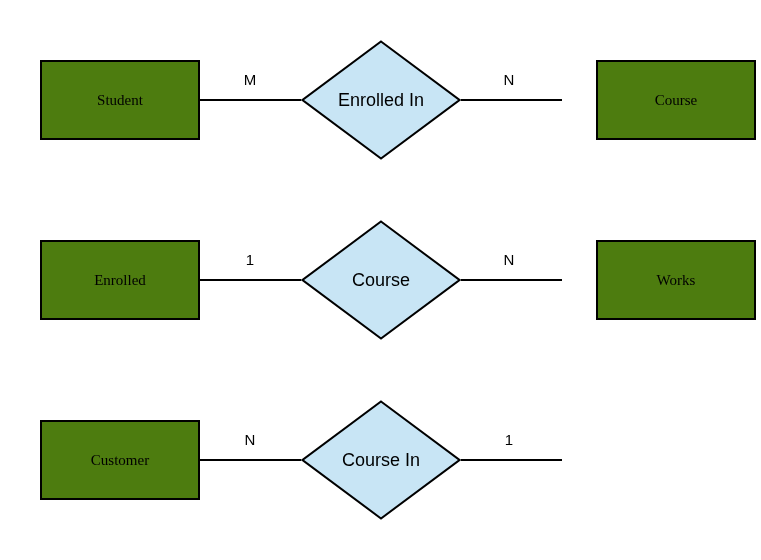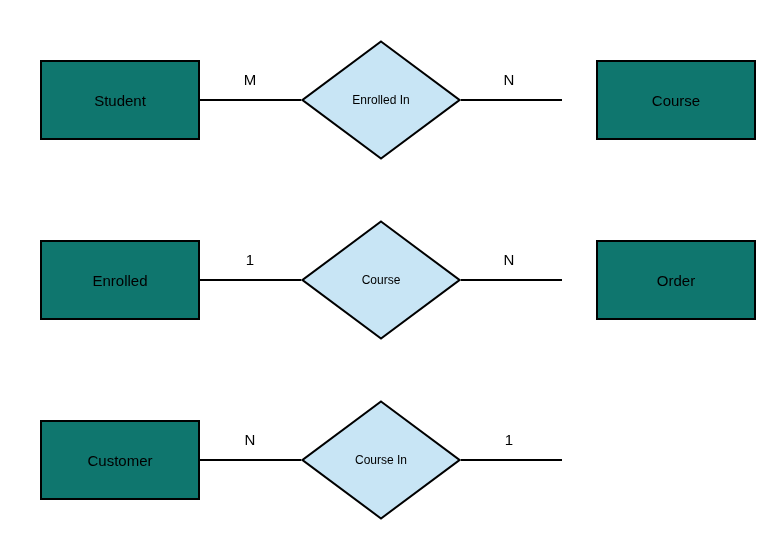--- a/index.html
+++ b/index.html
@@ -24,27 +24,28 @@
   }
   .row-1 { top: 40px; }
   .row-2 { top: 220px; }
   .row-3 { top: 400px; }
   .entity {
     position: absolute;
     width: 160px;
     height: 80px;
     top: 20px;
     box-sizing: border-box;
-    background: #0f766e;
+    background: #4d7c0f;
     border: 2px solid #000000;
     display: flex;
     align-items: center;
     justify-content: center;
     font-size: 15px;
     text-align: center;
+    font-family: Liberation Serif, serif;
   }
   .entity.left  { left: 40px; }
   .entity.right { left: 562px; margin-left: 34px; }
   .connector {
     position: absolute;
     top: 59px;
     width: 101px;
     height: 2px;
     background: #000000;
   }
@@ -60,21 +61,21 @@
   .diamond-wrap svg { display: block; }
   .diamond-label {
     position: absolute;
     left: 0;
     top: 0;
     width: 160px;
     height: 120px;
     display: flex;
     align-items: center;
     justify-content: center;
-    font-size: 12px;
+    font-size: 18px;
     text-align: center;
     pointer-events: none;
   }
   .cardinality {
     position: absolute;
     top: 31px;
     width: 44px;
     height: 18px;
     line-height: 18px;
     text-align: center;
@@ -115,21 +116,21 @@
     <div class="cardinality left">1</div>
     <div class="diamond-wrap">
       <svg width="160" height="120" viewBox="0 0 160 120">
         <polygon points="80,1.5 158.5,60 80,118.5 1.5,60" stroke="#000000" stroke-width="2" stroke-linejoin="miter" fill="#c8e5f5"></polygon>
       </svg>
       <div class="diamond-label">Course</div>
     </div>
     <div class="cardinality right">N</div>
     <div class="connector right"></div>
     <div class="entity right">
-      <span>Order</span>
+      <span>Works</span>
     </div>
   </div>
 
   <div class="row row-3">
     <div class="entity left">
       <span>Customer</span>
     </div>
     <div class="connector left"></div>
     <div class="cardinality left">N</div>
     <div class="diamond-wrap">

